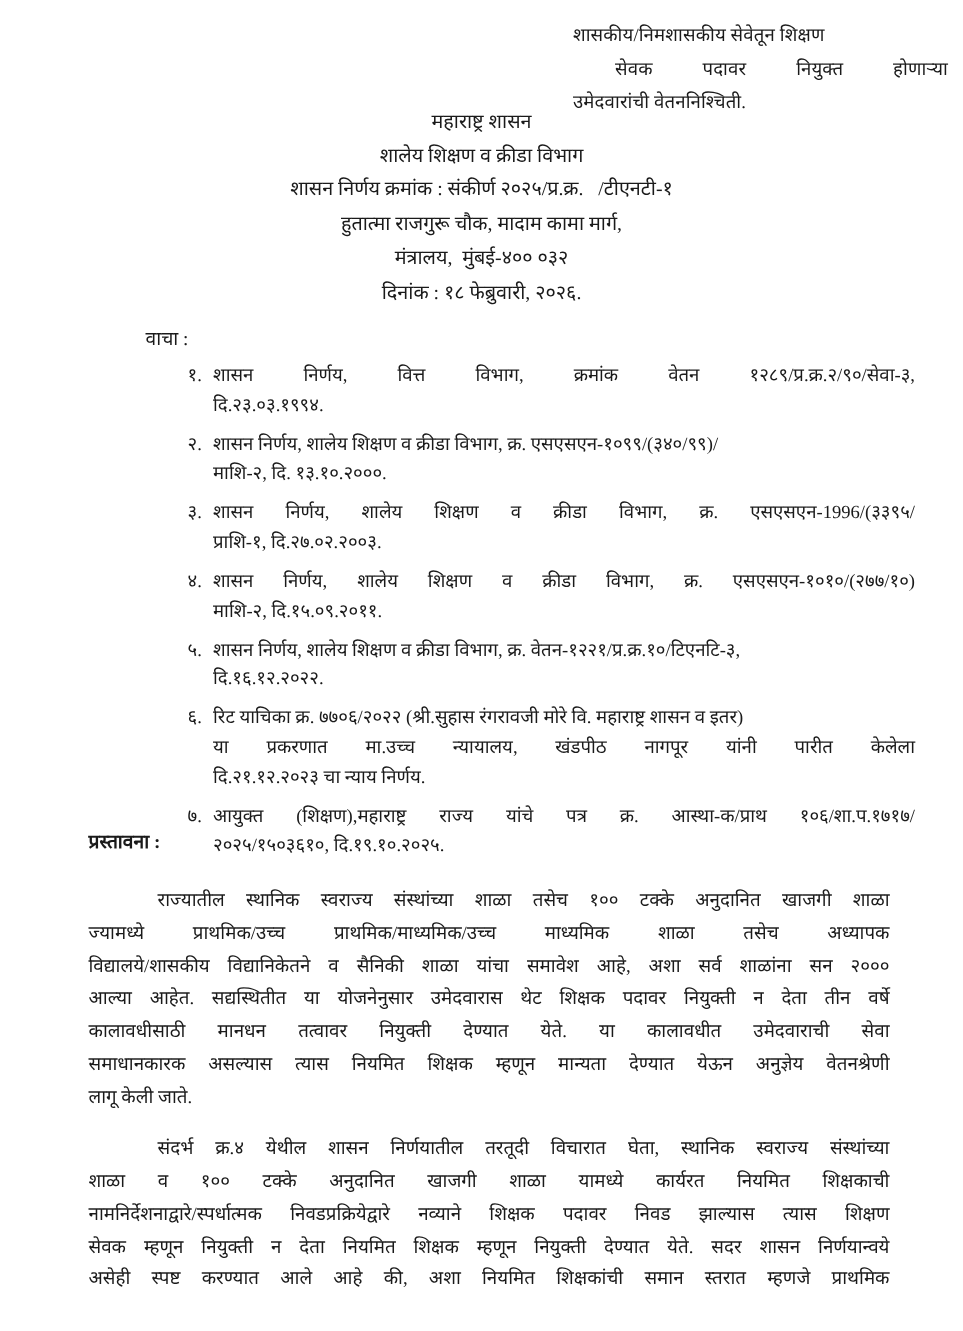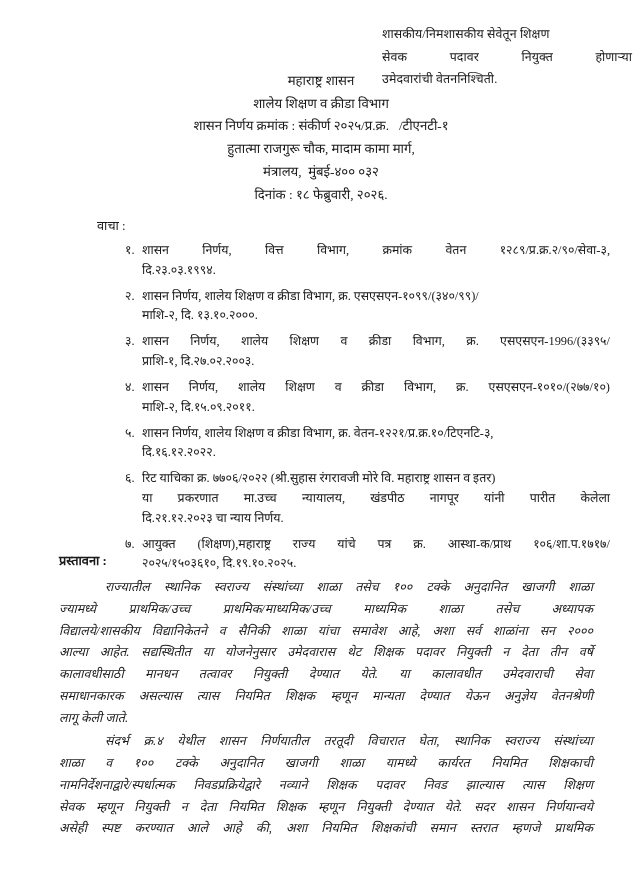--- a/index.html
+++ b/index.html
@@ -18,32 +18,33 @@
     margin: 0 auto;
     background: #ffffff;
     box-sizing: border-box;
     overflow: hidden;
   }
 
   
   .subject-block {
     position: absolute;
     left: 382px;
-    top: 23px;
+    top: 12px;
     width: 250px;
     font-size: 12.4px;
     line-height: 1.82;
     text-align: justify;
     text-align-last: left;
     letter-spacing: 0.1px;
   }
   .subject-block .sline { display: block; }
   .subject-block .sline.spread {
     text-align: justify;
     text-align-last: justify;
+    margin-left: 28px;
   }
 
   
   .gov-header {
     position: absolute;
     left: 0;
     top: 70px;
     width: 642px;
     text-align: center;
     font-size: 13.2px;
@@ -96,21 +97,21 @@
     text-align: center;
   }
   .body-text {
     position: absolute;
     left: 59px;
     top: 577px;
     width: 534px;
     font-size: 12.5px;
     line-height: 1.74;
   }
-  .para { margin: 0 0 2px 0; font-style: italic; }
+  .para { margin: 13px 0 2px 0; }
   .para .bline { display: block; }
   .para .bline.spread {
     text-align: justify;
     text-align-last: justify;
   }
   .para .bline.indent { text-indent: 46px; }
 </style>
 </head>
 <body>
 

